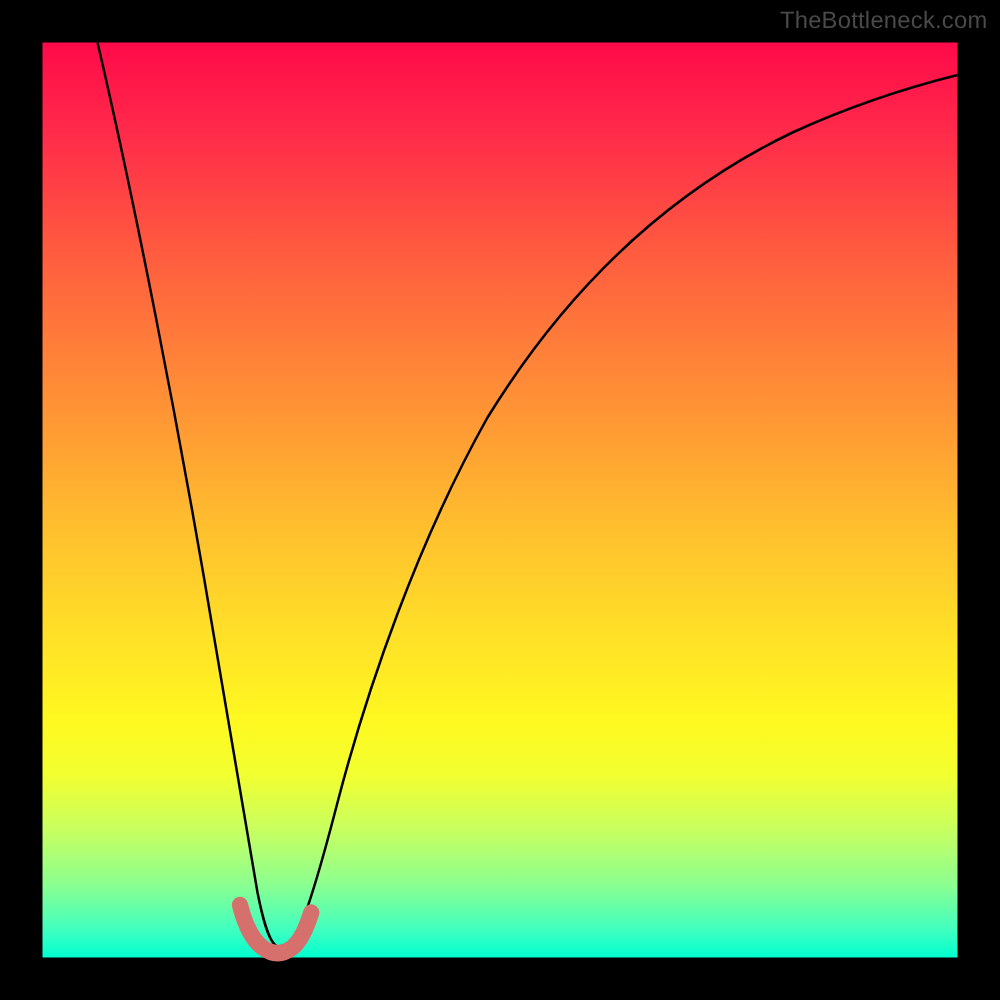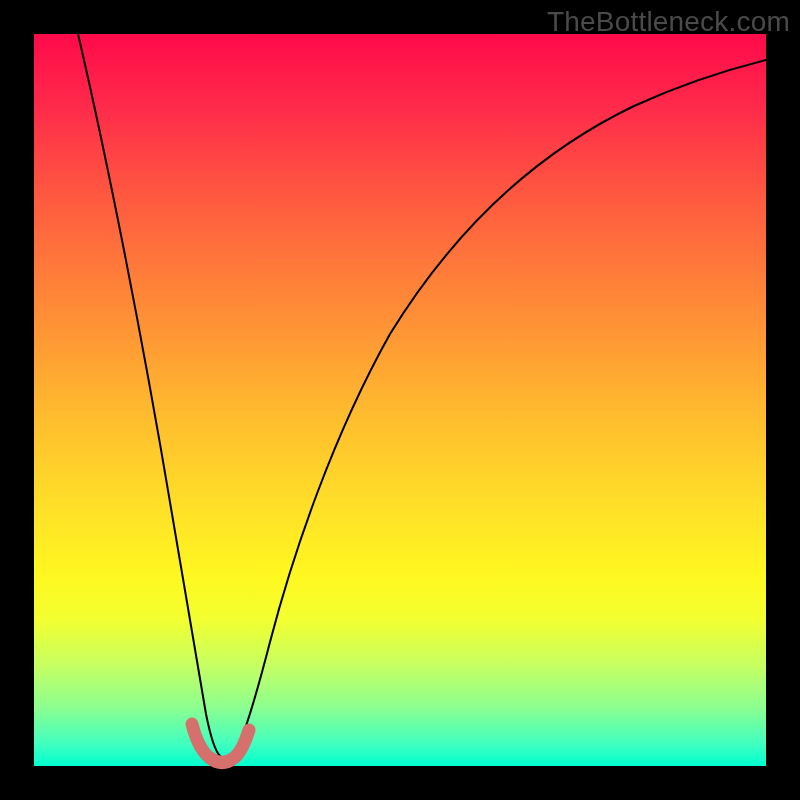--- a/index.html
+++ b/index.html
@@ -31,21 +31,21 @@
       #8cff90 92%,
       #40ffc0 97%,
       #00ffd0 100%
     );
   }
   .attribution {
     position: absolute;
     top: 6px;
     right: 10px;
     color: #4a4a4a;
-    font-size: 28px;
+    font-size: 19px;
     font-weight: 500;
     letter-spacing: 0.2px;
   }
   svg.curve {
     position: absolute;
     left: 0;
     top: 0;
     width: 732px;
     height: 732px;
     overflow: visible;

